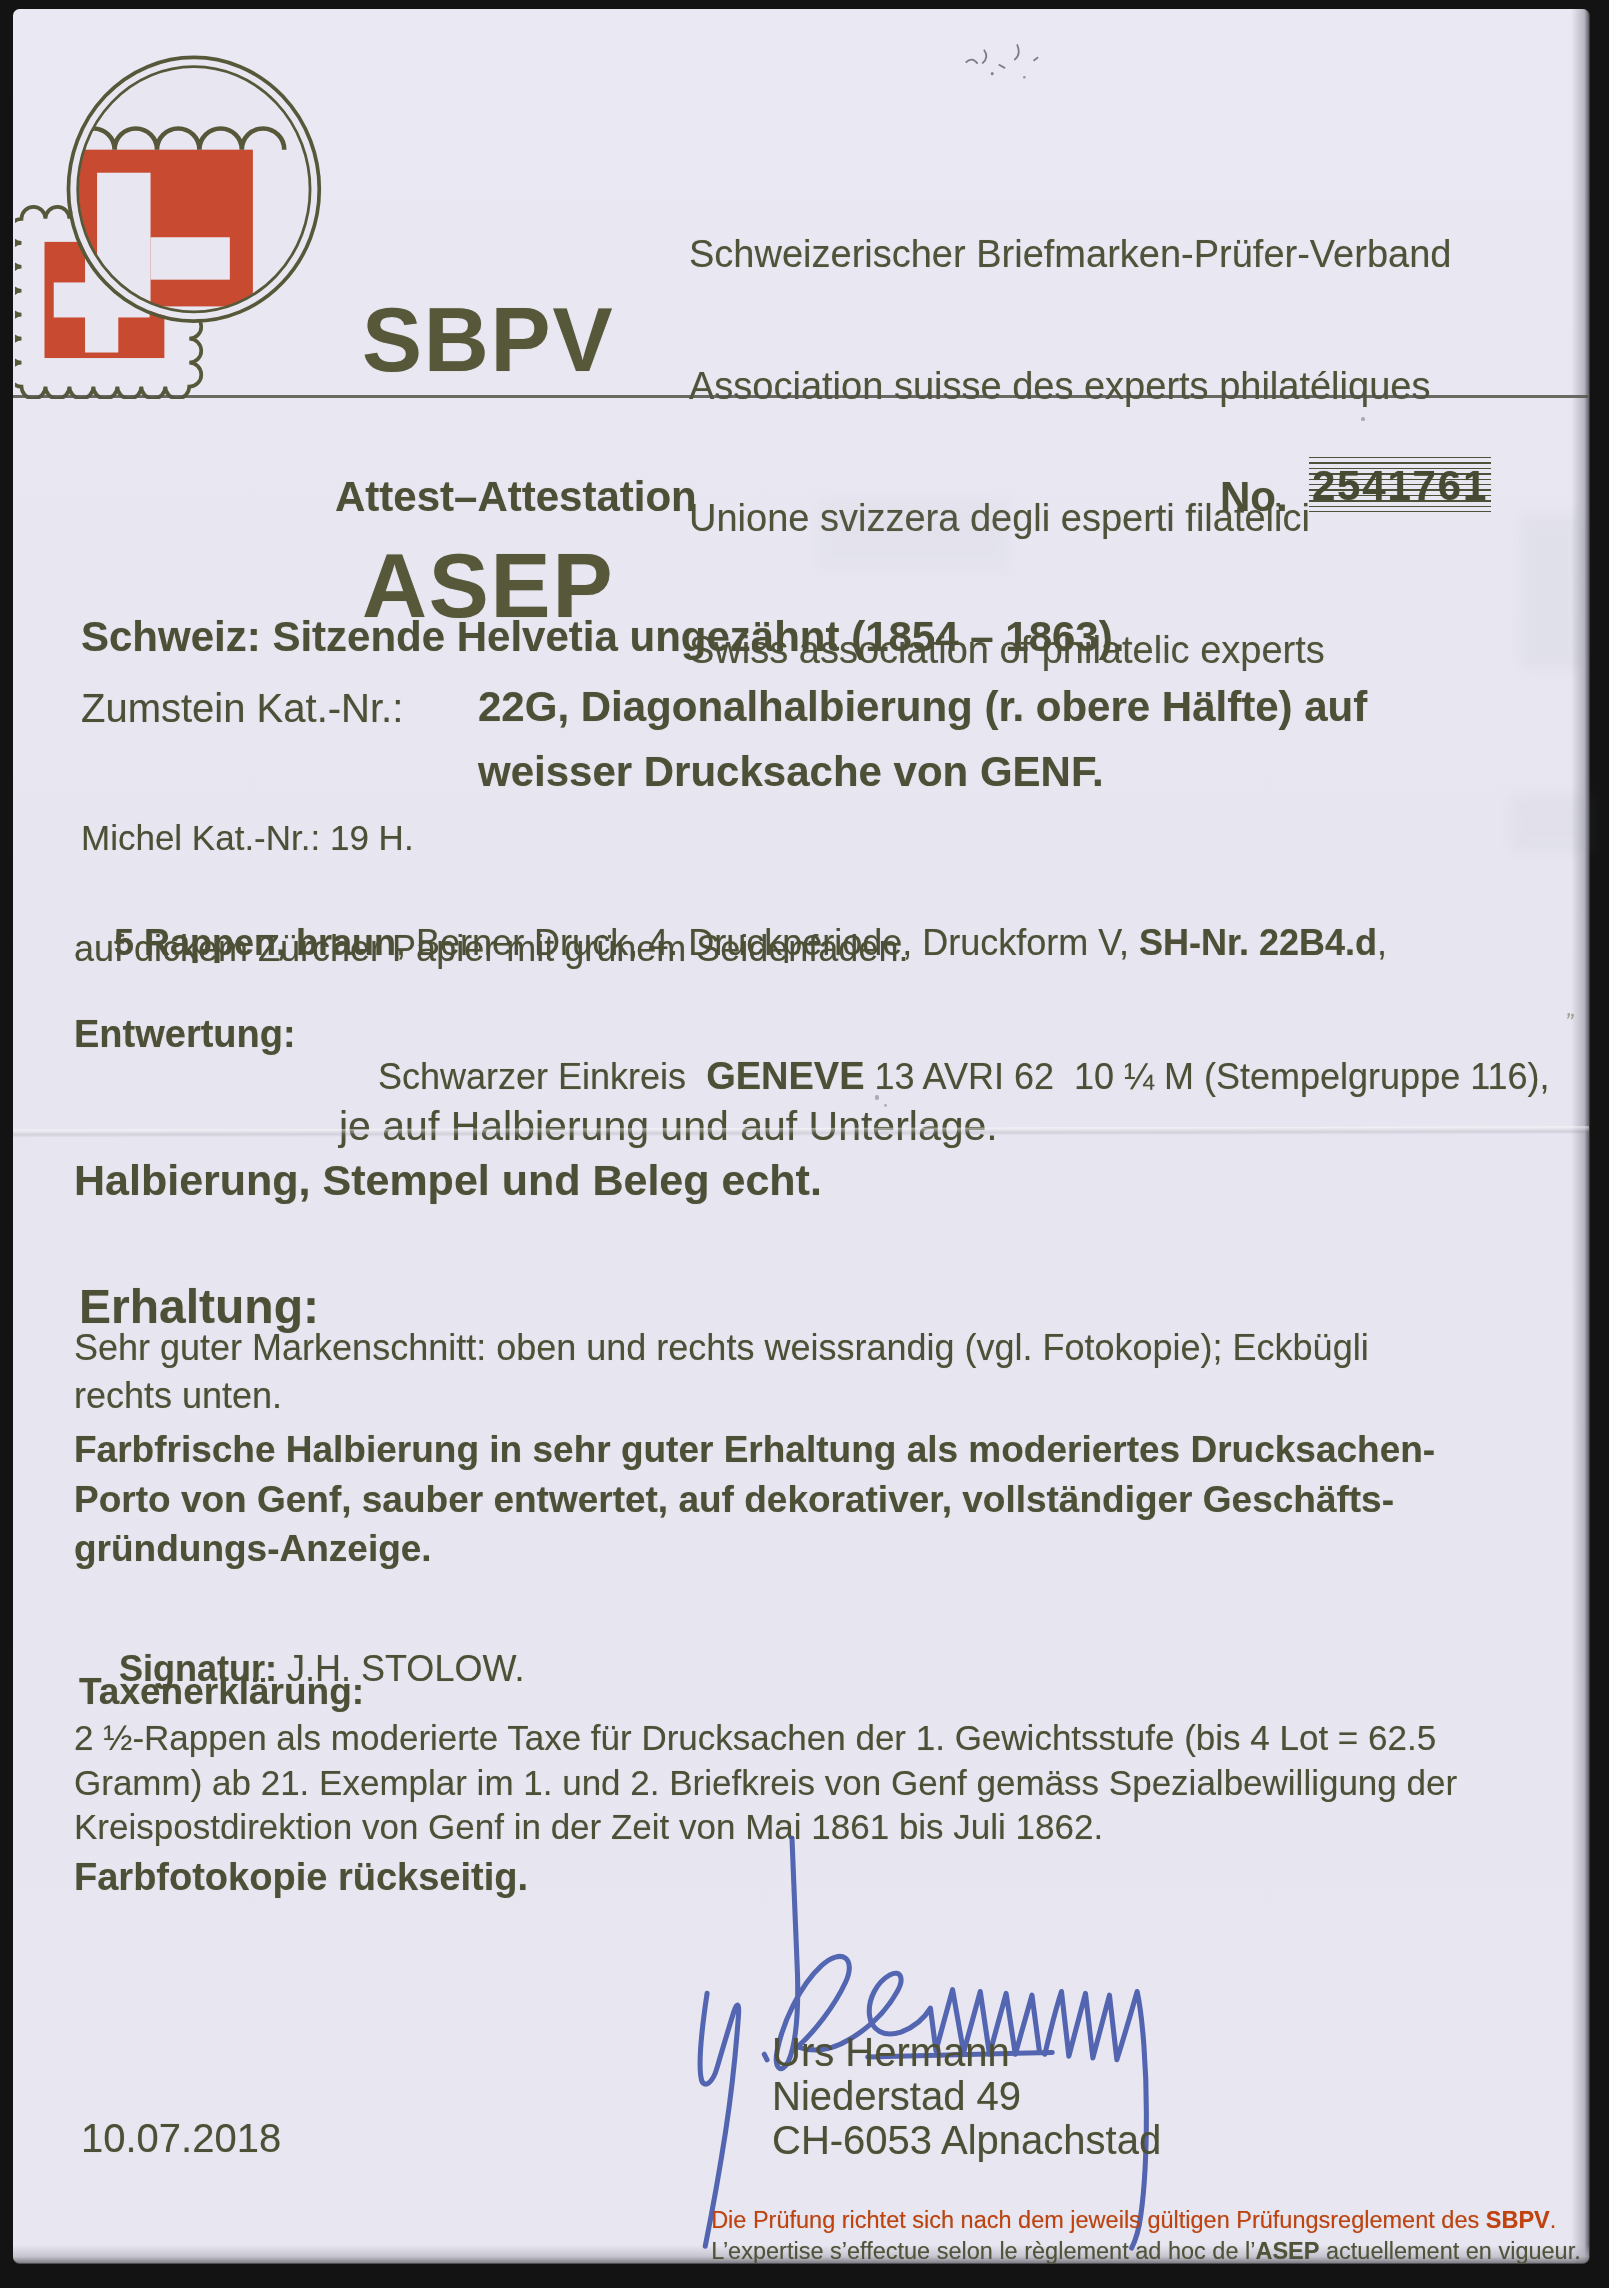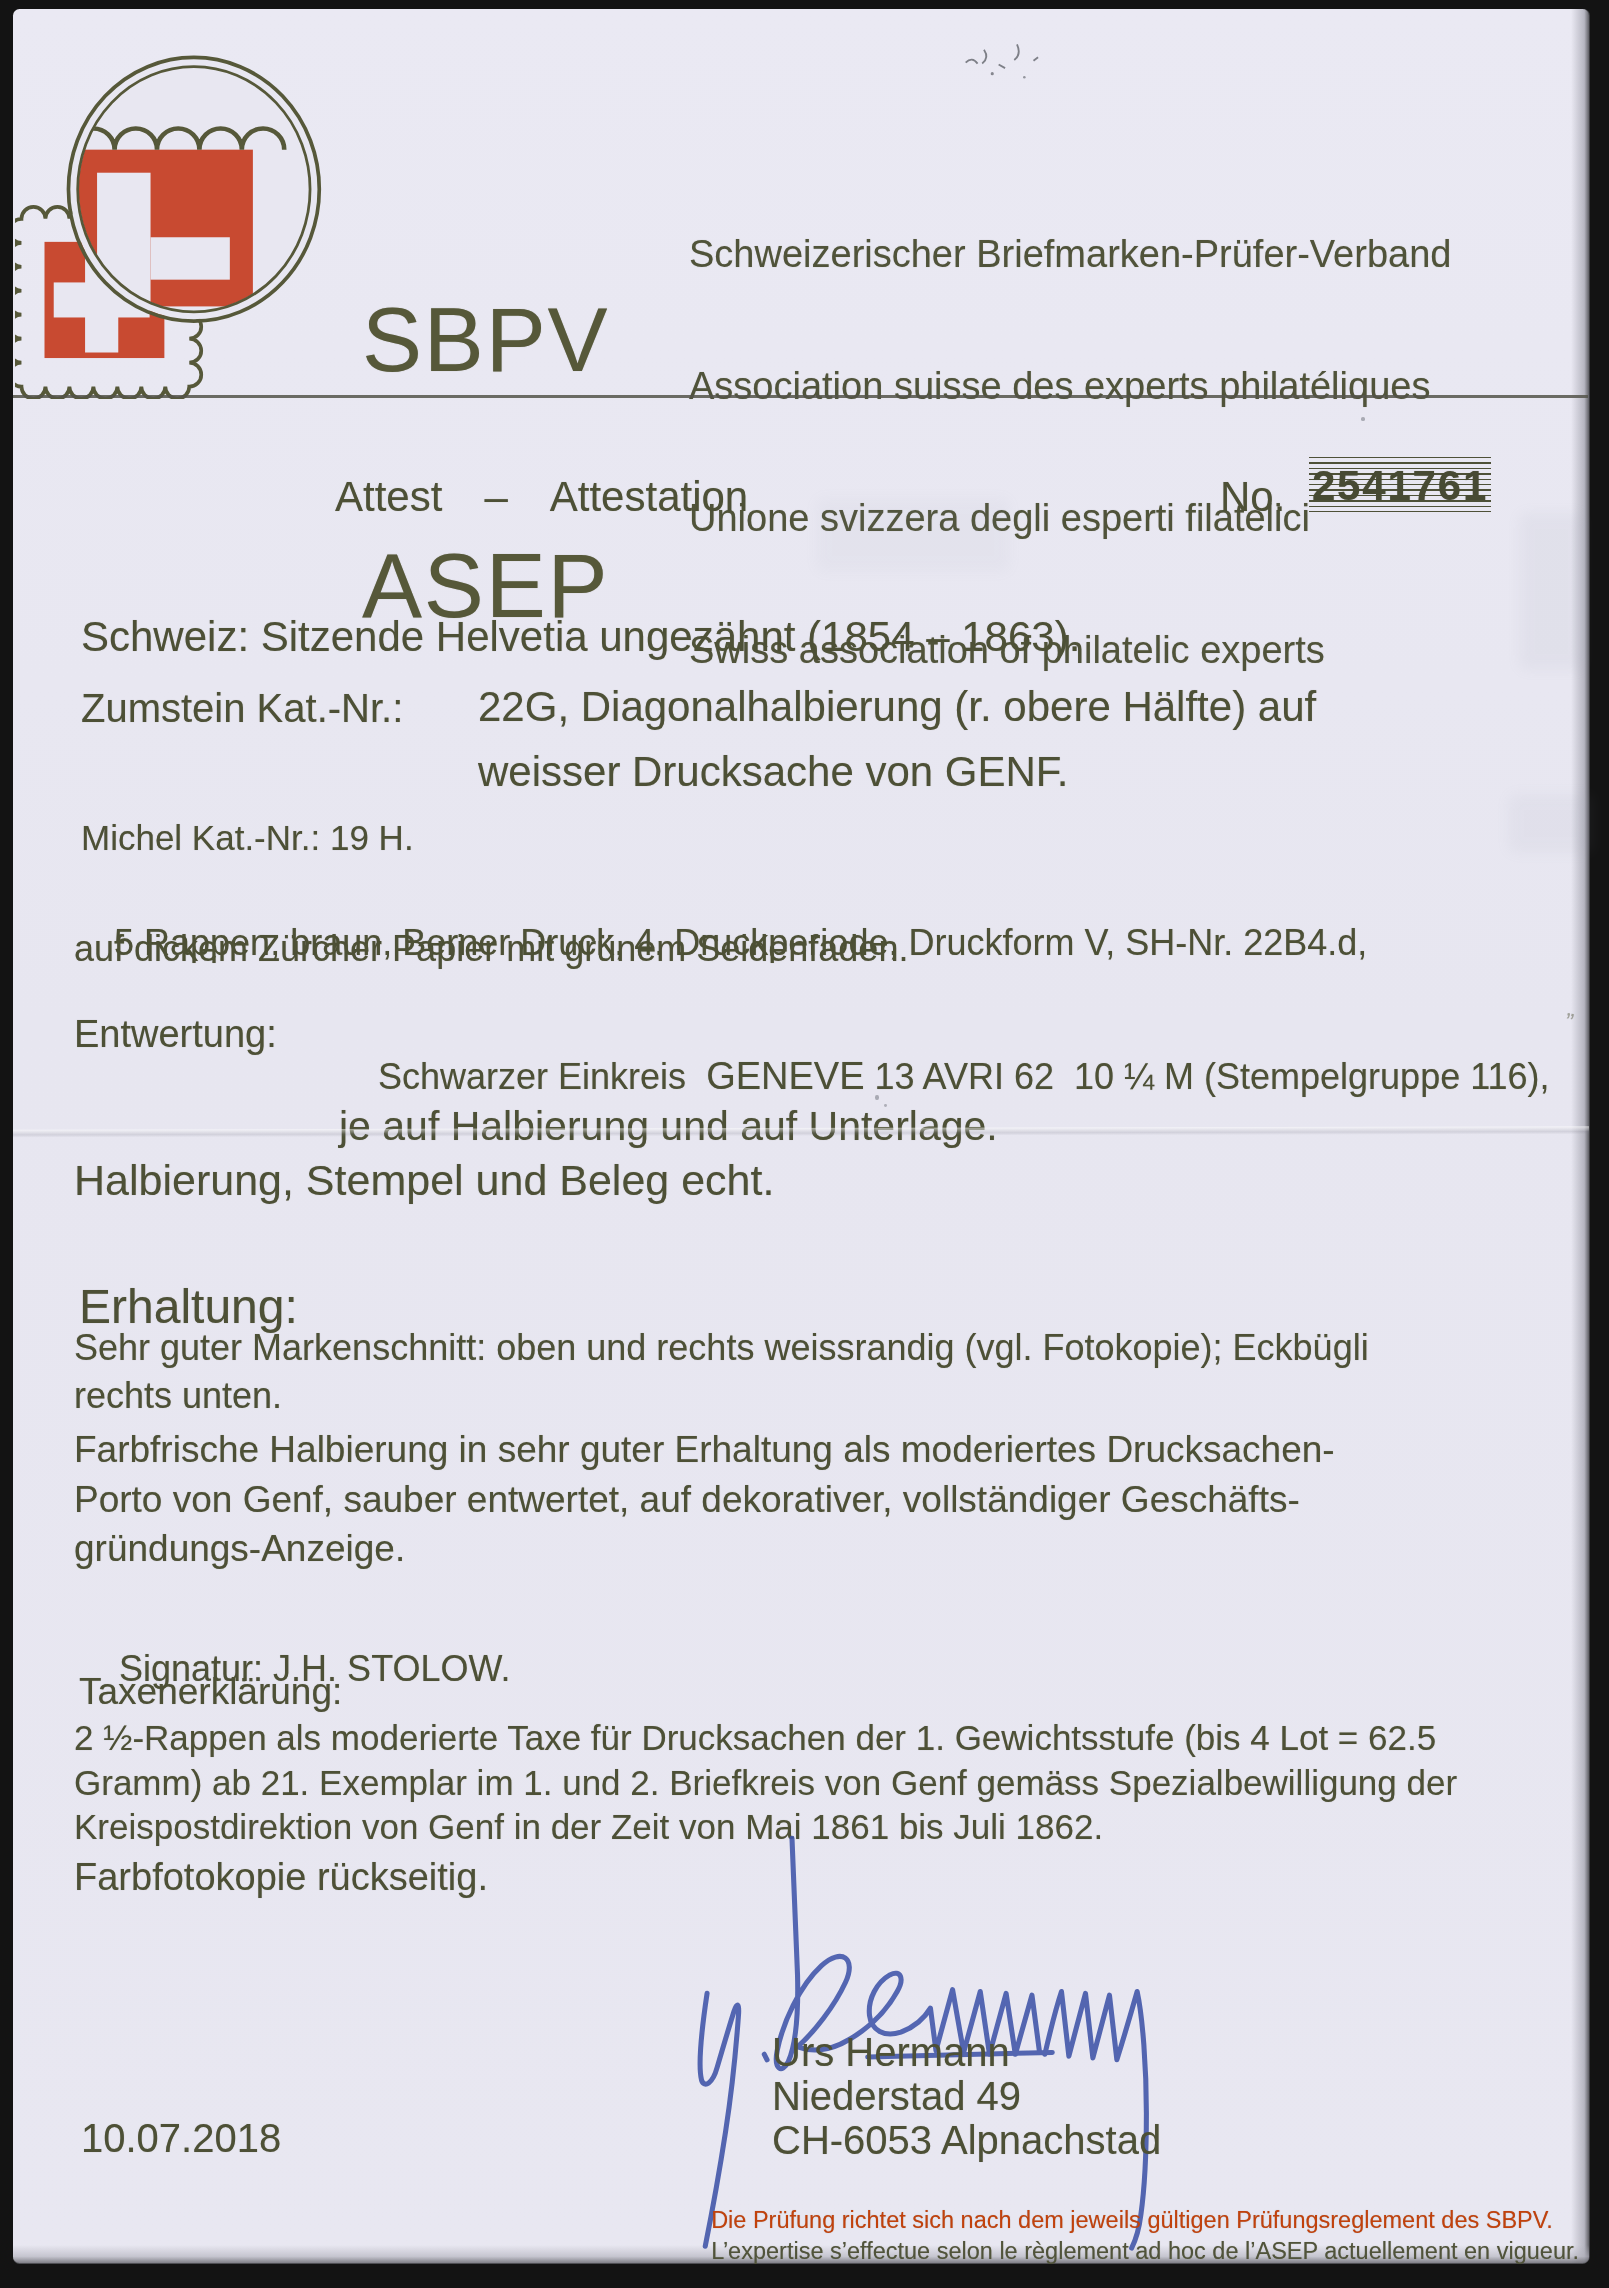--- a/index.html
+++ b/index.html
@@ -9,23 +9,23 @@
            background:linear-gradient(180deg,#eae9f3 0%, #e7e6f0 45%, #e8e7f1 100%);
            border-radius:6.5px; }
   .paper-edge-right { position:absolute; left:1571px; top:9.2px; width:18.5px; height:2254px;
            background:linear-gradient(90deg, rgba(150,150,160,0) 0%, rgba(140,140,152,.55) 70%, rgba(60,60,64,.9) 100%);
            border-radius:0 6.5px 6.5px 0; }
   .paper-edge-bottom { position:absolute; left:13px; top:2245px; width:1576px; height:18.5px;
            background:linear-gradient(180deg, rgba(150,150,160,0) 0%, rgba(175,175,185,.6) 60%, rgba(90,90,96,.8) 100%);
            border-radius:0 0 6.5px 6.5px; }
   .t { position:absolute; white-space:pre; color:#4d5036; line-height:1.16;
        text-shadow:0 0 0.9px rgba(78,81,56,.38); }
-  .b { font-weight:normal; }
+  .b { font-weight:bold; }
   .rule { position:absolute; left:13px; top:395px; width:1575px; height:2.8px; background:#53544a; opacity:.85; }
-  .attest-row { display:flex; gap:42px; }
+  .attest-row { display:flex; }
   .numbox { position:absolute; left:1309px; top:457px; width:182px; height:58px;
             background:repeating-linear-gradient(to bottom, #4e5138 0px, #4e5138 1.4px, rgba(0,0,0,0) 1.4px, rgba(0,0,0,0) 5.4px);
             display:flex; align-items:center; justify-content:center; }
   .numbox span { font-size:42px; letter-spacing:1.8px; color:#474a33; font-weight:bold;
             text-shadow:0 0 0.9px rgba(71,74,51,.5); }
   .crease { position:absolute; left:13px; top:1128px; width:1576px; height:8.3px;
             background:linear-gradient(to bottom, rgba(255,255,255,.55) 0%, rgba(123,123,136,.20) 65%, rgba(255,255,255,0) 100%);
             transform:rotate(-0.12deg); }
   .ghost { position:absolute; background:#8d93a6; filter:blur(6.5px); border-radius:7.4px; }
   .speck { position:absolute; background:#6a6d75; border-radius:50%; }

